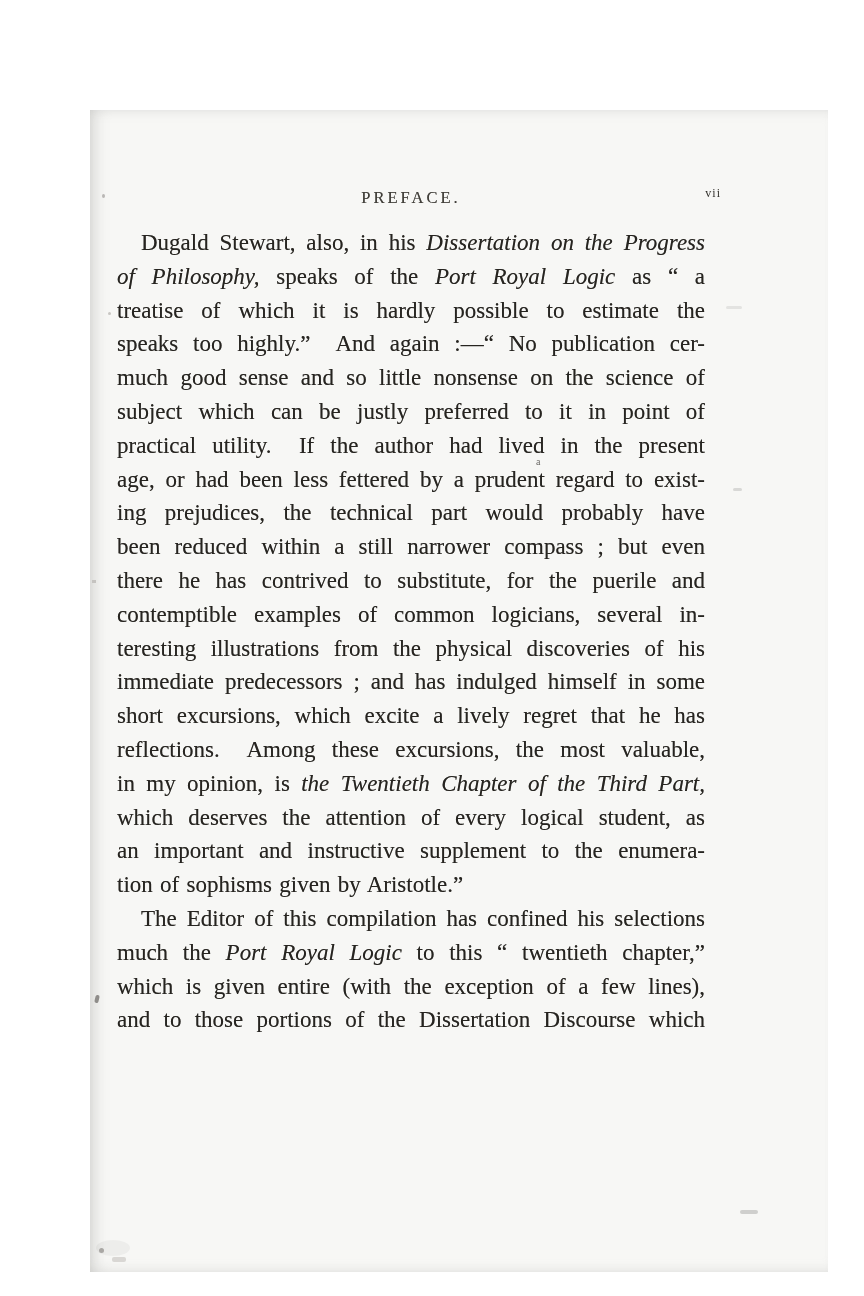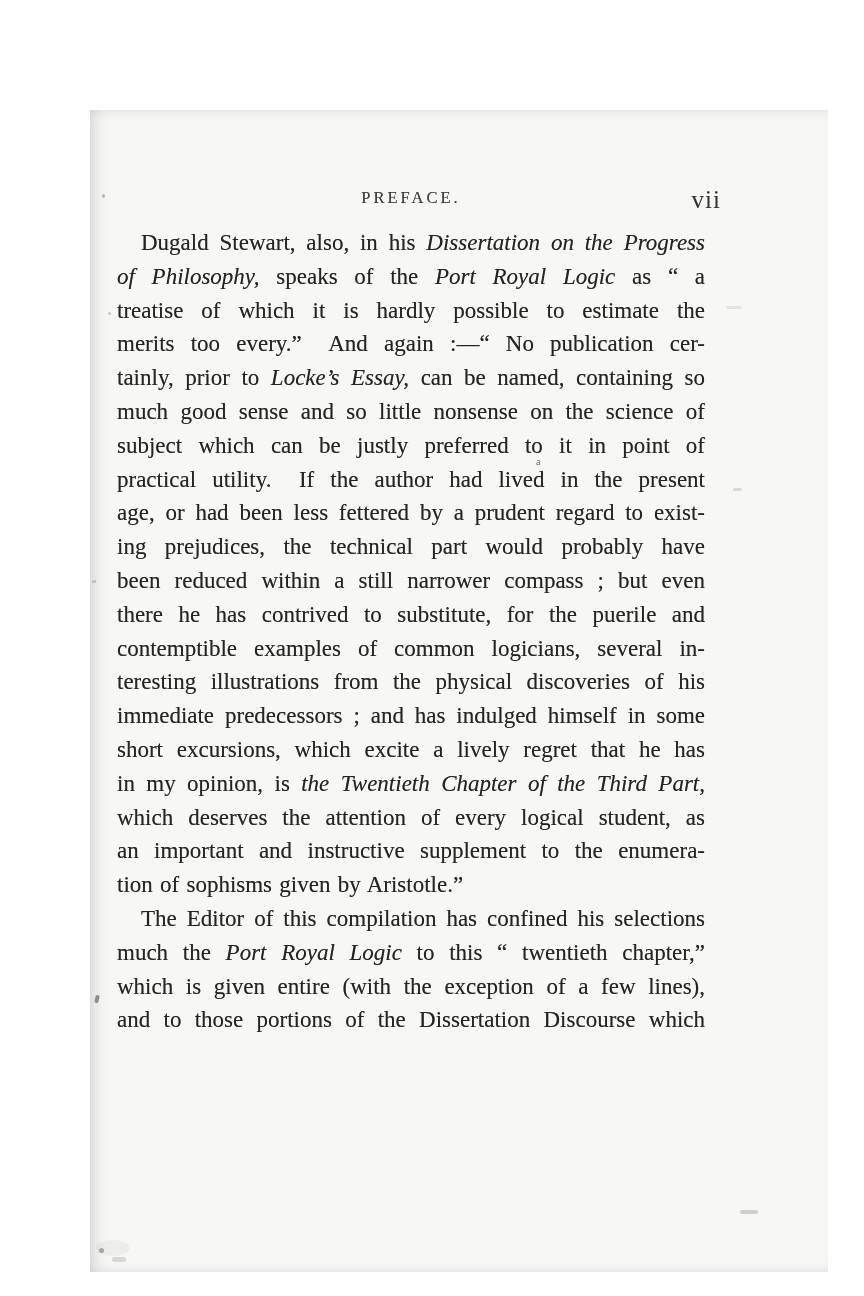--- a/index.html
+++ b/index.html
@@ -25,21 +25,21 @@
   }
   .content{position:absolute;left:27px;top:78px;width:588px;}
   .header-row{position:relative;height:26px;}
   .title{
     display:block;text-align:center;
     font-size:16.5px;letter-spacing:3px;color:#403e39;
     text-shadow:0 0 0.6px rgba(64,62,57,0.55);
   }
   .pagenum{
     position:absolute;right:-16px;top:-2px;
-    font-size:25px;color:#33312d;letter-spacing:1px;
+    font-size:12px;color:#33312d;letter-spacing:1px;
   }
   .body{margin-top:12px;color:var(--ink,#262420);}
   .line{
     font-size:23px;line-height:33.8px;height:33.8px;
     text-align:justify;text-align-last:justify;
     word-spacing:1.5px;white-space:normal;overflow:visible;
     text-shadow:0 0 0.5px rgba(38,36,32,0.45);
   }
   .line.indent{text-indent:24px;}
   .line.last{text-align-last:left;}
@@ -54,33 +54,33 @@
     <div class="content">
       <div class="header-row">
         <span class="title">PREFACE.</span>
         <span class="pagenum">vii</span>
       </div>
       <div class="body">
           <div>
             <div class="line indent"><span>Dugald Stewart, also, in his </span><span class="it">Dissertation on the Progress</span></div>
             <div class="line"><span class="it">of Philosophy,</span><span> speaks of the </span><span class="it">Port Royal Logic</span><span> as “ a</span></div>
             <div class="line"><span>treatise of which it is hardly possible to estimate the</span></div>
-            <div class="line"><span>merits too every.”  And again :—“ No publication cer-</span></div>
-            <div class="line"><span>tainly, prior to </span><span class="it">Locke’s Essay,</span><span> can be named, containing so</span></div>
+            <div class="line"><span>speaks too highly.”  And again :—“ No publication cer-</span></div>
             <div class="line"><span>much good sense and so little nonsense on the science of</span></div>
             <div class="line"><span>subject which can be justly preferred to it in point of</span></div>
             <div class="line"><span>practical utility.  If the author had lived in the present</span></div>
             <div class="line"><span>age, or had been less fettered by a prudent regard to exist-</span></div>
             <div class="line"><span>ing prejudices, the technical part would probably have</span></div>
             <div class="line"><span>been reduced within a still narrower compass ; but even</span></div>
             <div class="line"><span>there he has contrived to substitute, for the puerile and</span></div>
             <div class="line"><span>contemptible examples of common logicians, several in-</span></div>
             <div class="line"><span>teresting illustrations from the physical discoveries of his</span></div>
             <div class="line"><span>immediate predecessors ; and has indulged himself in some</span></div>
             <div class="line"><span>short excursions, which excite a lively regret that he has</span></div>
+            <div class="line"><span>reflections.  Among these excursions, the most valuable,</span></div>
             <div class="line"><span>in my opinion, is </span><span class="it">the Twentieth Chapter of the Third Part,</span></div>
             <div class="line"><span>which deserves the attention of every logical student, as</span></div>
             <div class="line"><span>an important and instructive supplement to the enumera-</span></div>
             <div class="line last"><span>tion of sophisms given by Aristotle.”</span></div>
           </div>
           <div>
             <div class="line indent"><span>The Editor of this compilation has confined his selections</span></div>
             <div class="line"><span>much the </span><span class="it">Port Royal Logic</span><span> to this “ twentieth chapter,”</span></div>
             <div class="line"><span>which is given entire (with the exception of a few lines),</span></div>
             <div class="line"><span>and to those portions of the Dissertation Discourse which</span></div>

